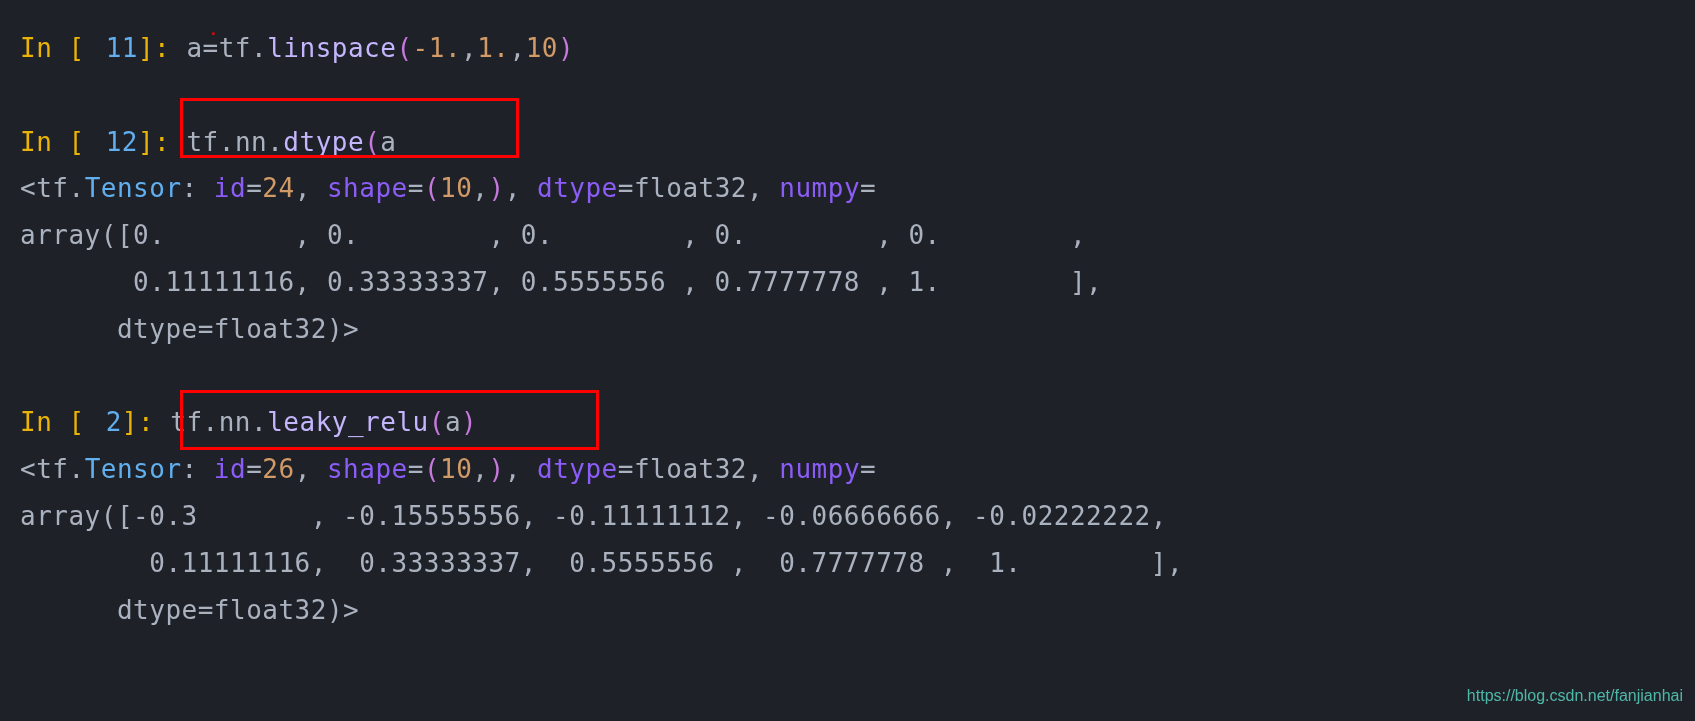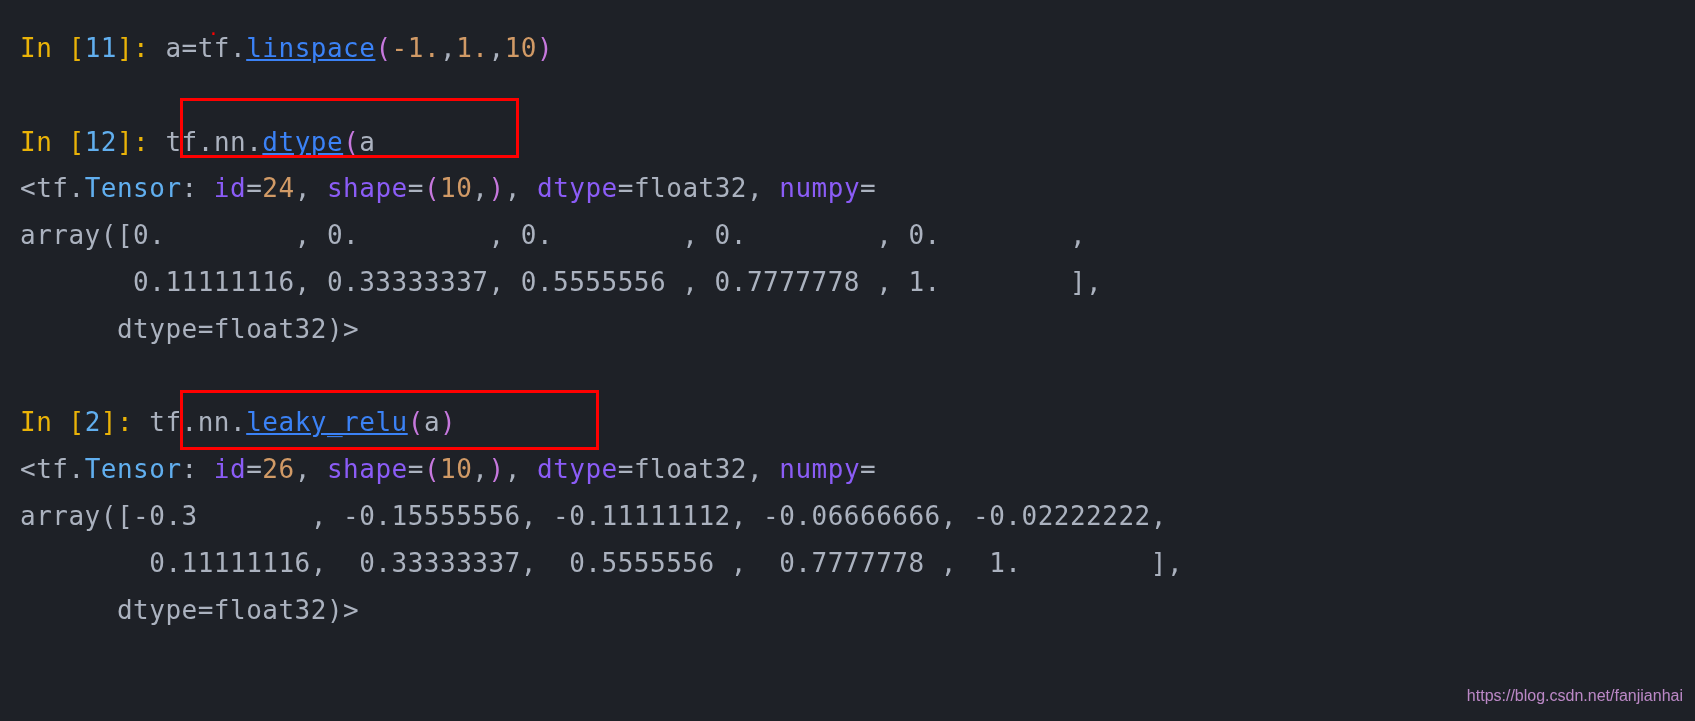--- a/index.html
+++ b/index.html
@@ -20,30 +20,30 @@
       letter-spacing: 0.5px;
     }
     .line {
       white-space: pre;
     }
     .prompt-in {
       color: #eab308;
     }
     .prompt-num {
       color: #61afef;
+      margin-left: 21px;
     }
     .identifier {
       color: #abb2bf;
     }
     .operator {
       color: #abb2bf;
     }
     .func-call {
-      color: #3b82f6;
-      text-decoration: underline;
+      color: #c4b5fd;
     }
     .number {
       color: #d19a66;
     }
     .tensor-open {
       color: #abb2bf;
     }
     .tensor-class {
       color: #61afef;
       margin-top: 48px;
@@ -74,21 +74,21 @@
     .redbox2 {
       top: 390px;
       left: 180px;
       width: 419px;
       height: 60px;
     }
     .watermark {
       position: absolute;
       bottom: 10px;
       right: 12px;
-      color: #f0abfc;
+      color: #5eead4;
       font-size: 16px;
       font-family: Arial, sans-serif;
       opacity: 0.75;
       letter-spacing: 0px;
     }
     .red-dot {
       color: #ff0000;
       position: absolute;
       top: 13px;
       left: 208px;

